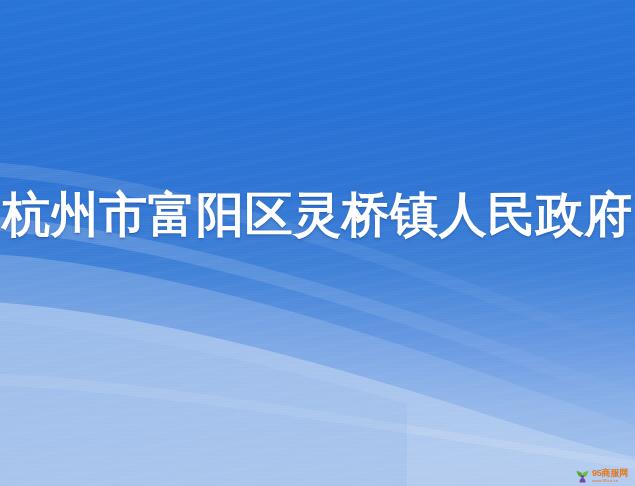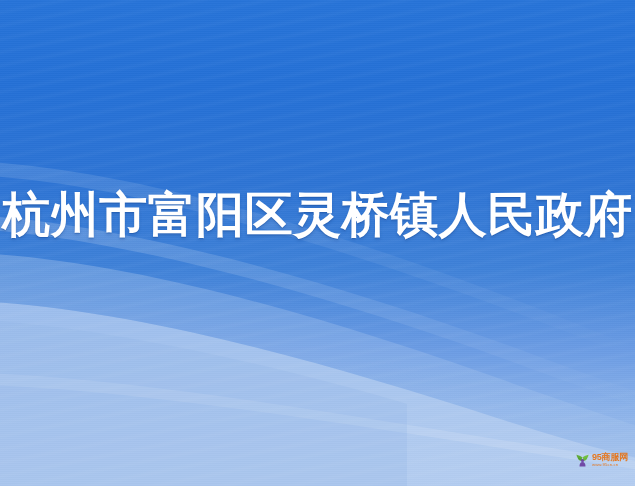--- a/index.html
+++ b/index.html
@@ -89,21 +89,21 @@
     white-space: nowrap;
     text-shadow:
        0 1px 0 rgba(20,70,150,0.30),
        0 2px 3px rgba(15,55,125,0.22);
   }
 
   
   .watermark {
     position: absolute;
     right: 7px;
-    bottom: 18px;
+    bottom: 2px;
     display: flex;
     align-items: center;
     gap: 2px;
     opacity: 0.92;
   }
   .wm-icon { width: 15px; height: 15px; display: block; flex: none; }
   .wm-text-col {
     display: flex;
     flex-direction: column;
     align-items: flex-start;

